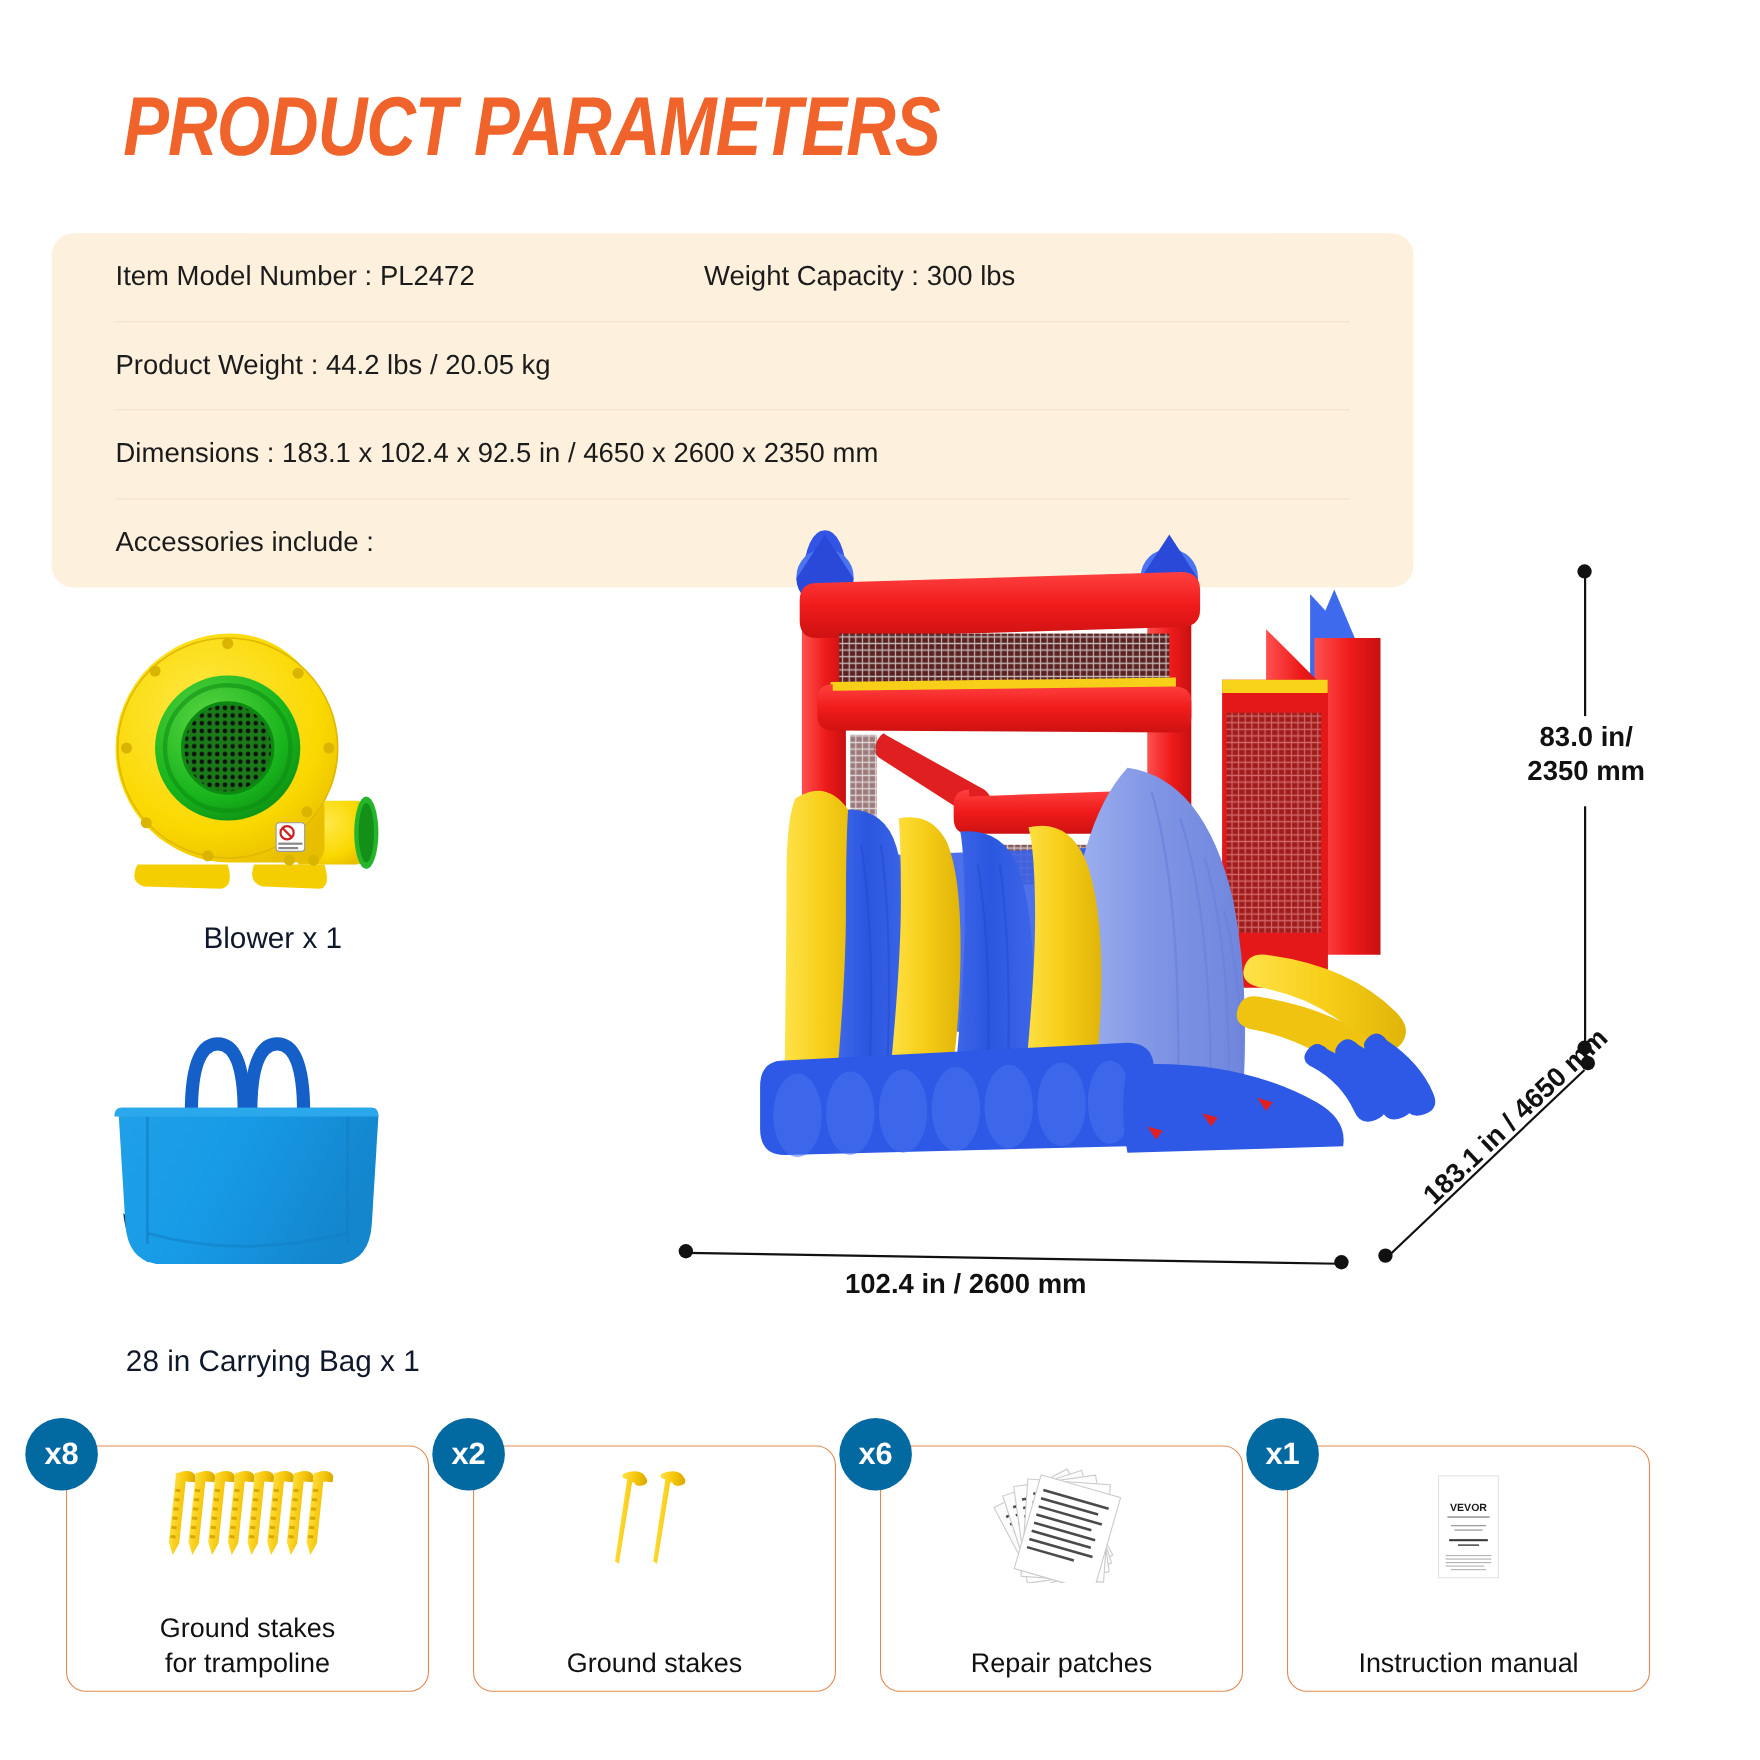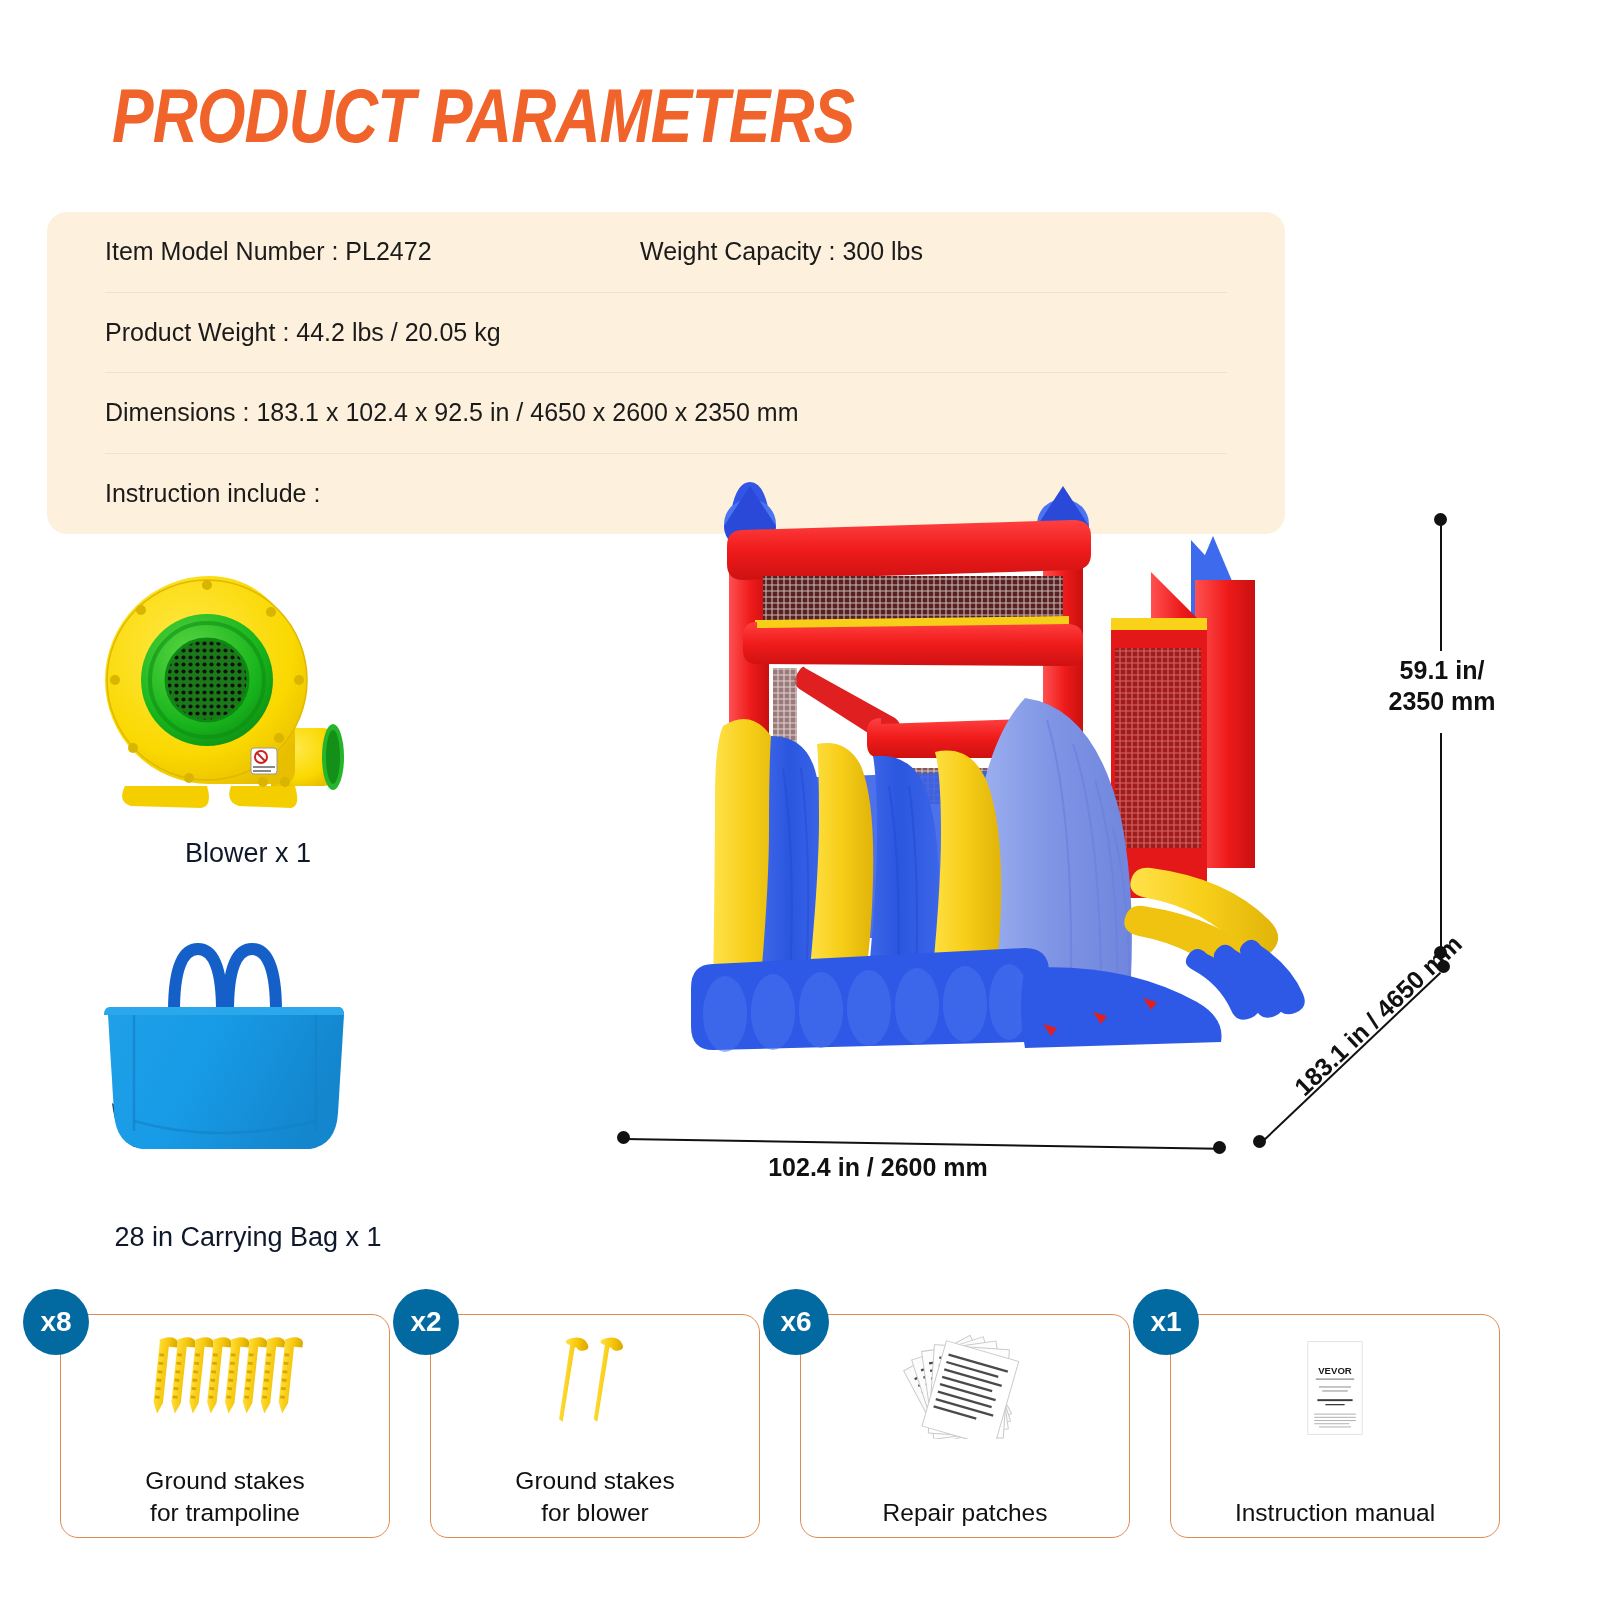--- a/index.html
+++ b/index.html
@@ -128,21 +128,21 @@
       <span class="spec-a">Item Model Number : PL2472</span>
       <span>Weight Capacity : 300 lbs</span>
     </div>
     <div class="spec-row">
       <span>Product Weight : 44.2 lbs / 20.05 kg</span>
     </div>
     <div class="spec-row">
       <span>Dimensions : 183.1 x 102.4 x 92.5 in / 4650 x 2600 x 2350 mm</span>
     </div>
     <div class="spec-row">
-      <span>Instruction include :</span>
+      <span>Accessories include :</span>
     </div>
   </div>
 
   <svg id="blower" viewBox="0 0 290 260">
     <defs>
       <radialGradient id="yelG" cx="40%" cy="35%" r="75%">
         <stop offset="0%" stop-color="#FFE94A"></stop>
           <stop offset="70%" stop-color="#FAD800"></stop>
         <stop offset="100%" stop-color="#E8BE00"></stop>
       </radialGradient>
@@ -343,21 +343,21 @@
     <g fill="#E02020">
       <path d="M448 556 l14 4 l-6 8 z"></path>
       <path d="M498 544 l14 4 l-6 8 z"></path>
       <path d="M548 530 l14 4 l-6 8 z"></path>
     </g>
   </svg>
 
   <div class="dim-dot" id="dim-h-top-dot"></div>
   <div class="dim-line" id="dim-h-line-a"></div>
   <div class="dim-label" id="dim-h-label">
-    <div>59.1 in/</div>
+    <div>83.0 in/</div>
     <div>2350 mm</div>
   </div>
   <div class="dim-line" id="dim-h-line-b"></div>
   <div class="dim-dot" id="dim-h-bot-dot"></div>
 
   <div class="dim-dot" id="dim-w-left-dot"></div>
   <div class="dim-line" id="dim-w-line"></div>
   <div class="dim-dot" id="dim-w-right-dot"></div>
   <div class="dim-label" id="dim-w-label">102.4 in / 2600 mm</div>
 
@@ -505,21 +505,20 @@
         <g transform="rotate(7 22 55)">
           <path d="M10 8 q16-8 22 2 q3 5 -3 7 q-6 2 -8 -2 l-2 0 l-3 78 l-4 -2 l2 -78 q-7 -1 -4 -5 z" fill="url(#pin)"></path>
         </g>
         <g transform="rotate(7 58 55)">
           <path d="M46 8 q16-8 22 2 q3 5 -3 7 q-6 2 -8 -2 l-2 0 l-3 78 l-4 -2 l2 -78 q-7 -1 -4 -5 z" fill="url(#pin)"></path>
         </g>
       </svg>
     </div>
     <div class="card-label">
       <div>Ground stakes</div>
-      <div>for blower</div>
     </div>
   </div>
 
   <div class="card" id="card-2">
     <div class="card-badge">x6</div>
     <div class="card-art">
       <svg viewBox="0 0 150 110" width="146" height="106">
         <g>
           <g transform="rotate(-28 70 60)">
             <rect x="28" y="14" width="78" height="92" fill="#fbfbfb" stroke="#c9c9c9" stroke-width="1"></rect>

